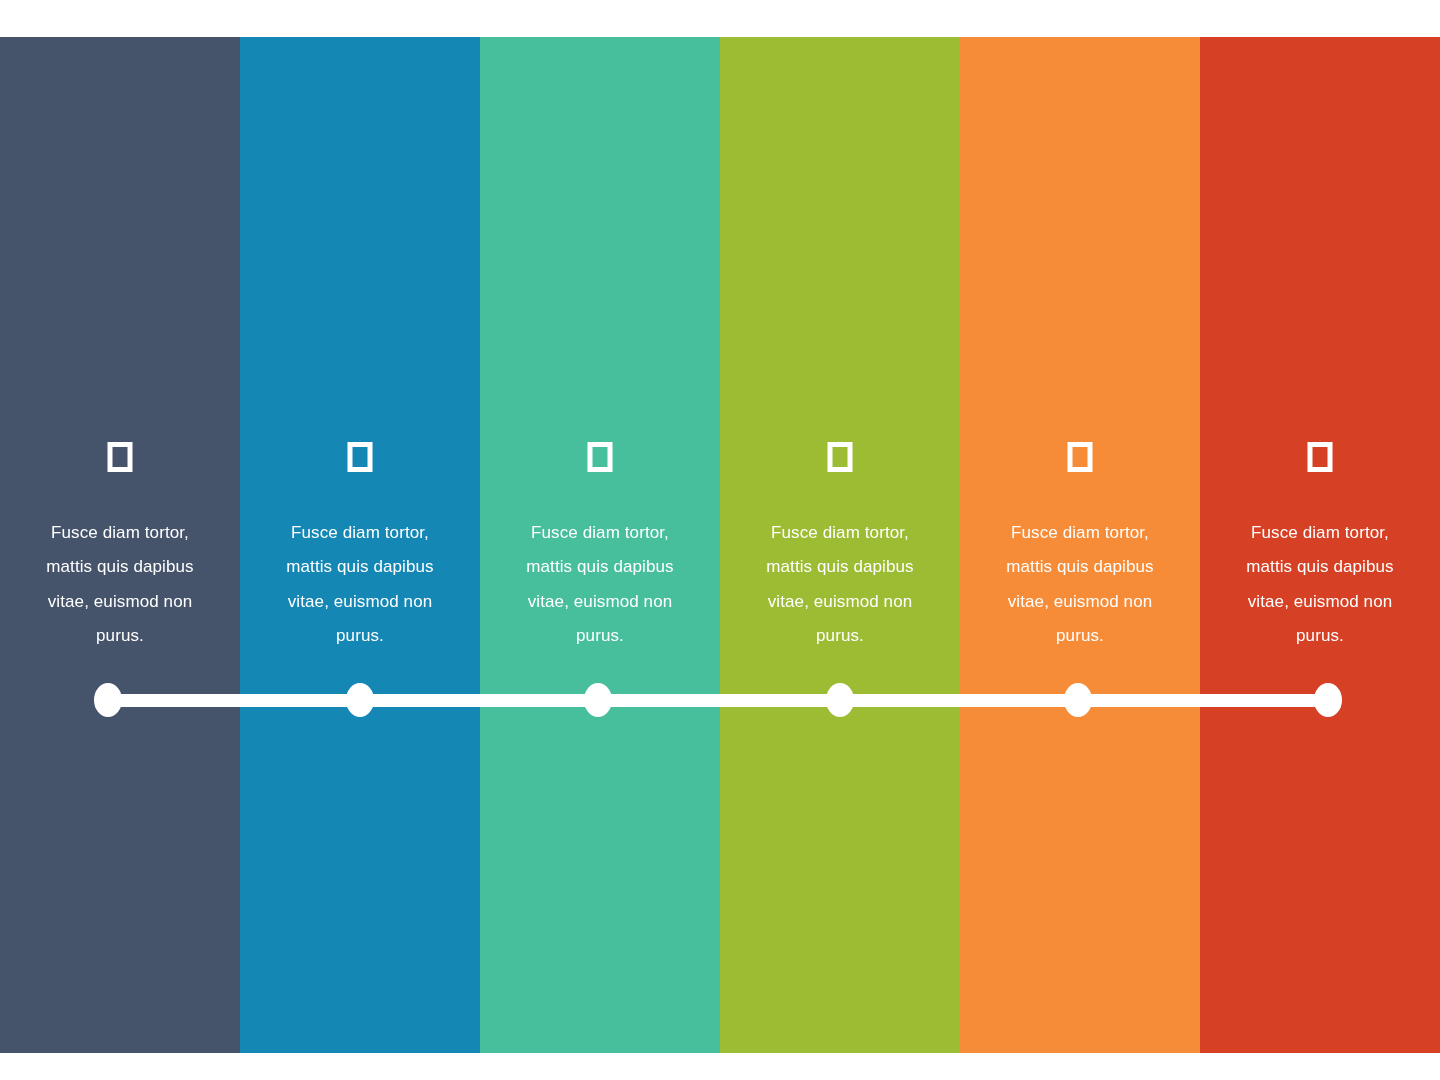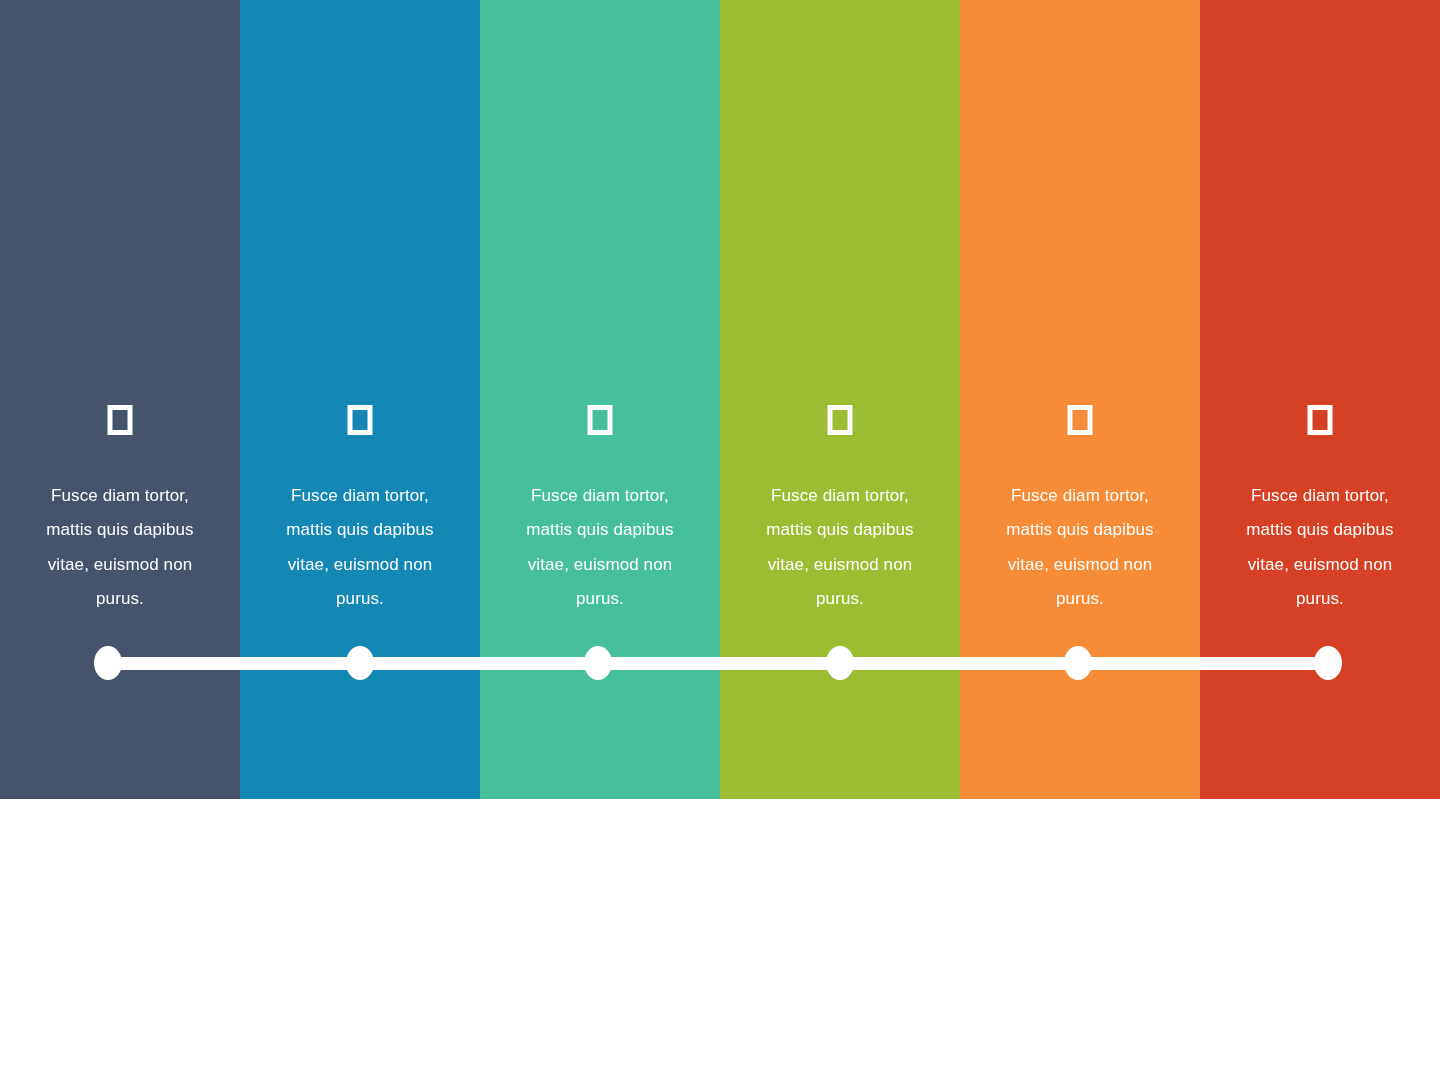--- a/index.html
+++ b/index.html
@@ -9,22 +9,23 @@
     width: 1440px;
     height: 1080px;
     overflow: hidden;
     background: #ffffff;
     font-family: "Liberation Sans", sans-serif;
   }
 
   #slide {
     position: relative;
     width: 1440px;
-    height: 799px;
+    height: 1016px;
     overflow: hidden;
+    margin-top: 37px;
   }
 
   
   .columns {
     position: absolute;
     inset: 0;
     display: flex;
     width: 1440px;
     height: 1080px;
   }

